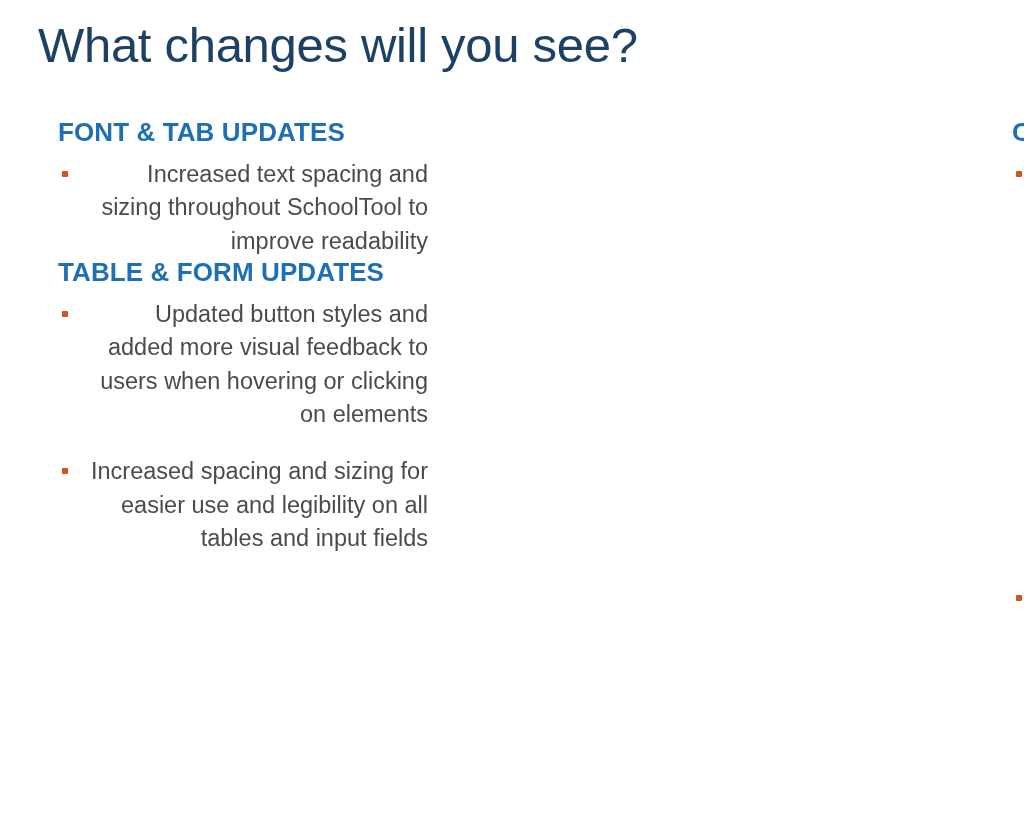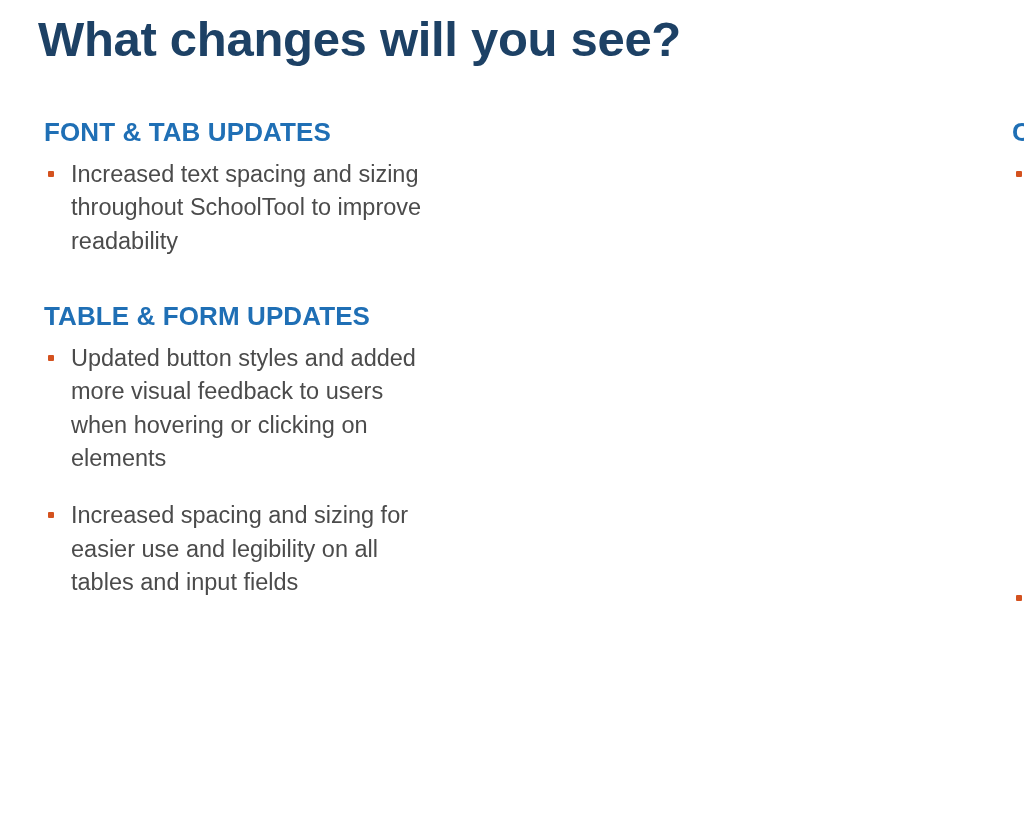--- a/index.html
+++ b/index.html
@@ -16,55 +16,55 @@
     position: relative;
     width: 1024px;
     height: 827px;
     background: #ffffff;
     overflow: hidden;
   }
 
   .slide-title {
     position: absolute;
     left: 38px;
-    top: 12px;
+    top: 18px;
     font-size: 49px;
-    font-weight: 700;
+    font-weight: 400;
     line-height: 1.12;
     color: #1d4165;
     letter-spacing: -0.3px;
     white-space: nowrap;
   }
 
   .columns {
     position: absolute;
     left: 0;
     top: 118px;
     width: 1024px;
     display: flex;
     align-items: flex-start;
   }
 
   .column {
     width: 512px;
-    padding: 0 34px 0 44px;
+    padding: 0 34px 0 58px;
   }
 
   .column.right {
     padding-left: 550px;
     padding-right: 12px;
     width: 512px;
     margin-left: 0;
   }
 
   .column.right .section { margin-left: 0; }
 
   .section { margin-bottom: 0; }
 
-  .section + .section { margin-top: 44px; }
+  .section + .section { }
 
   .section-heading {
     font-size: 26px;
     font-weight: bold;
     color: #1f6fb5;
     letter-spacing: 0.1px;
     line-height: 1.15;
     margin-bottom: 10px;
     white-space: nowrap;
   }
@@ -87,21 +87,21 @@
   .bullet-marker {
     position: absolute;
     left: 4px;
     top: 13px;
     width: 6px;
     height: 6px;
     background: #d4521f;
     border-radius: 1px;
   }
 
-  .bullet-text { display: block; }
+  .bullet-text { display: block; text-align: right; }
 
   
   .column.right .section + .section { margin-top: 46px; }
 </style>
 </head>
 <body>
 
 <div class="slide">
 
   <h1 class="slide-title">What changes will you see?</h1>

